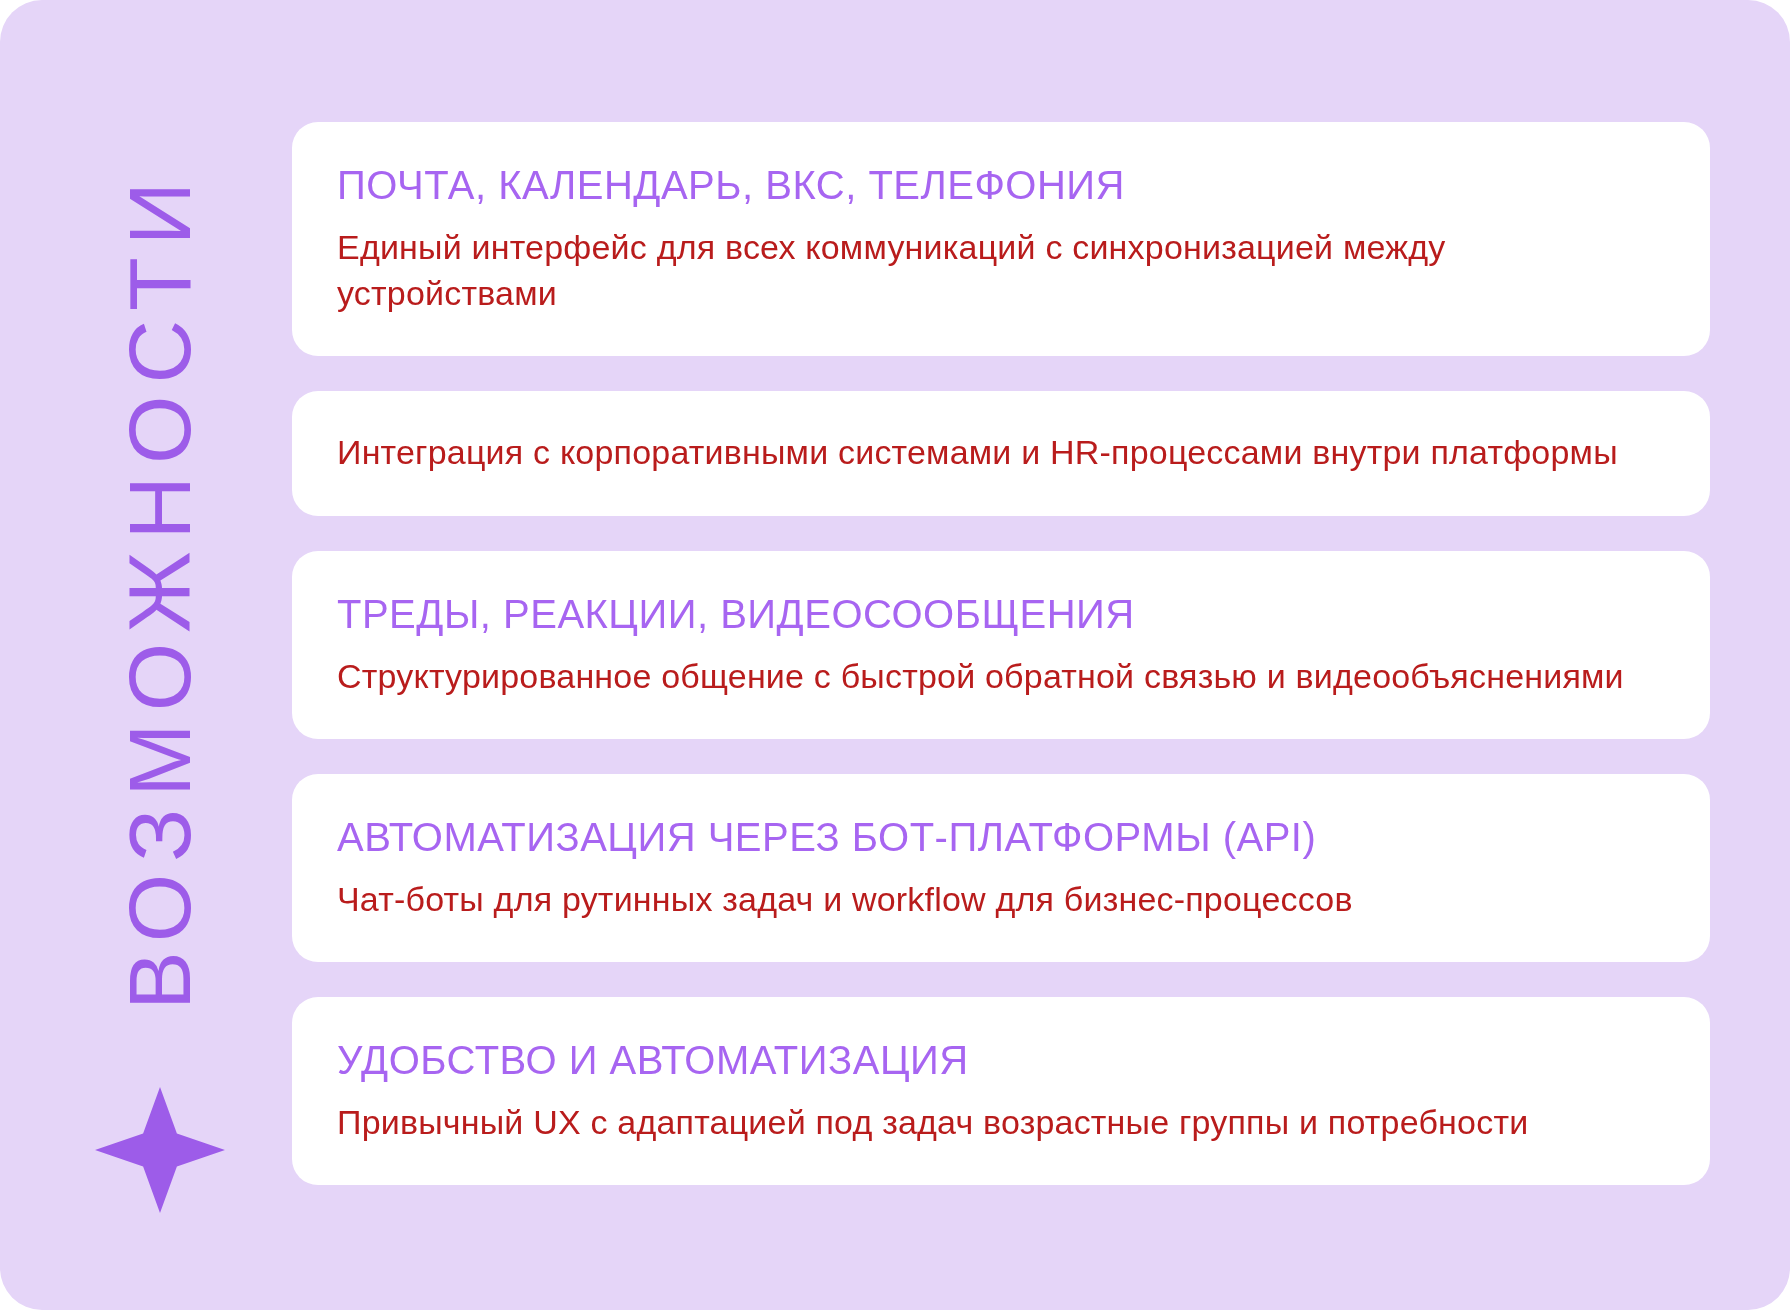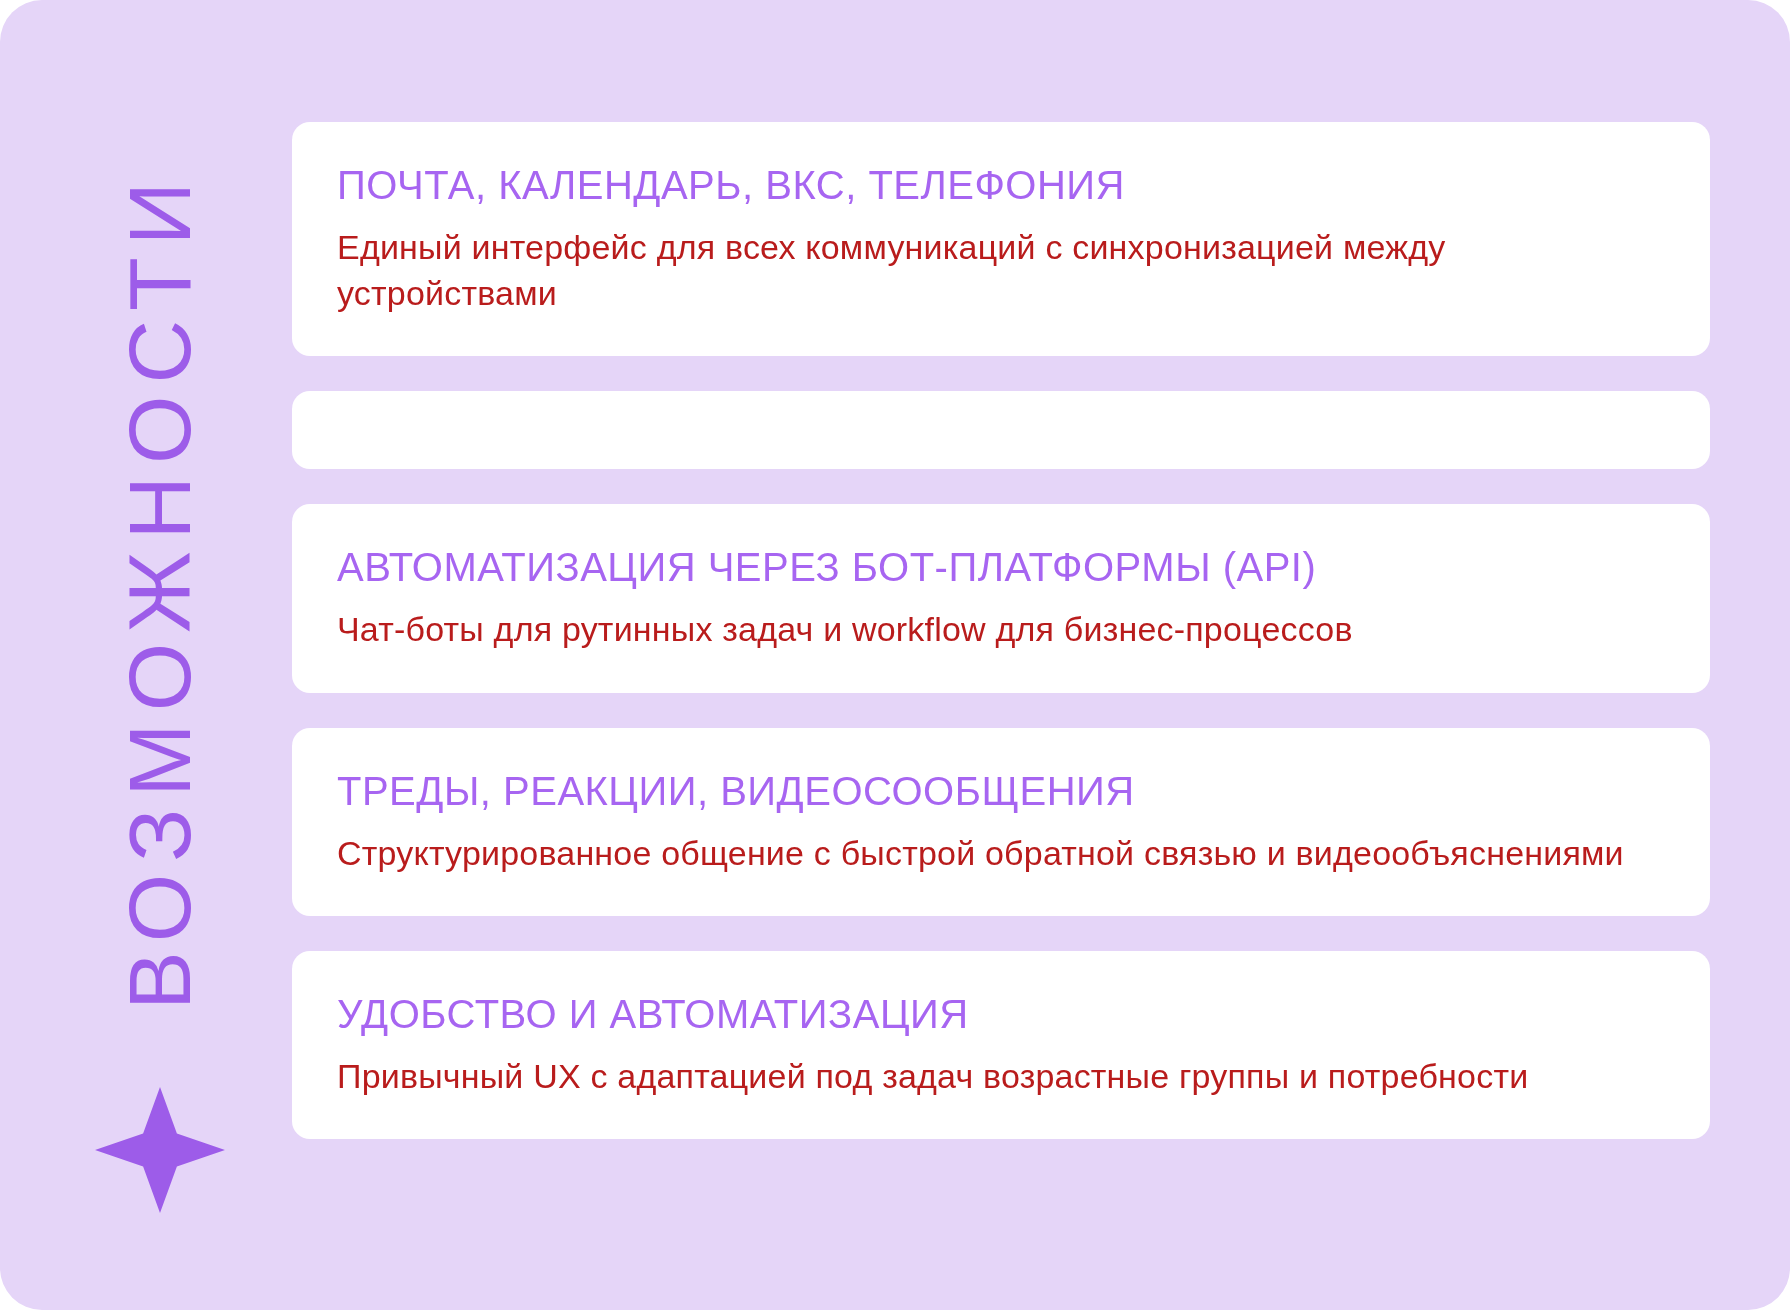--- a/index.html
+++ b/index.html
@@ -45,21 +45,21 @@
     position: absolute;
     left: 292px;
     top: 122px;
     width: 1418px;
     display: flex;
     flex-direction: column;
     gap: 35px;
   }
   .card {
     background: #ffffff;
-    border-radius: 18px;
+    border-radius: 26px;
     padding: 38px 71px 40px 45px;
     box-sizing: border-box;
   }
   .card h2 {
     margin: 0 0 14px 0;
     font-size: 40px;
     font-weight: 500;
     letter-spacing: 0.5px;
     line-height: 1.25;
     color: #a765f1;
@@ -87,30 +87,31 @@
 
   <div class="cards">
 
     <section class="card">
       <h2>ПОЧТА, КАЛЕНДАРЬ, ВКС, ТЕЛЕФОНИЯ</h2>
       <p>Единый интерфейс для всех коммуникаций с синхронизацией между
 устройствами</p>
     </section>
 
     <section class="card">
+      <p>Интеграция с корпоративными системами и HR-процессами внутри платформы</p>
+    </section>
+
+    <section class="card">
+      <h2>ТРЕДЫ, РЕАКЦИИ, ВИДЕОСООБЩЕНИЯ</h2>
+      <p>Структурированное общение с быстрой обратной связью и видеообъяснениями</p>
     </section>
 
     <section class="card">
       <h2>АВТОМАТИЗАЦИЯ ЧЕРЕЗ БОТ-ПЛАТФОРМЫ (API)</h2>
       <p>Чат-боты для рутинных задач и workflow для бизнес-процессов</p>
-    </section>
-
-    <section class="card">
-      <h2>ТРЕДЫ, РЕАКЦИИ, ВИДЕОСООБЩЕНИЯ</h2>
-      <p>Структурированное общение с быстрой обратной связью и видеообъяснениями</p>
     </section>
 
     <section class="card">
       <h2>УДОБСТВО И АВТОМАТИЗАЦИЯ</h2>
       <p>Привычный UX с адаптацией под задач возрастные группы и потребности</p>
     </section>
 
   </div>
 </div>
 

